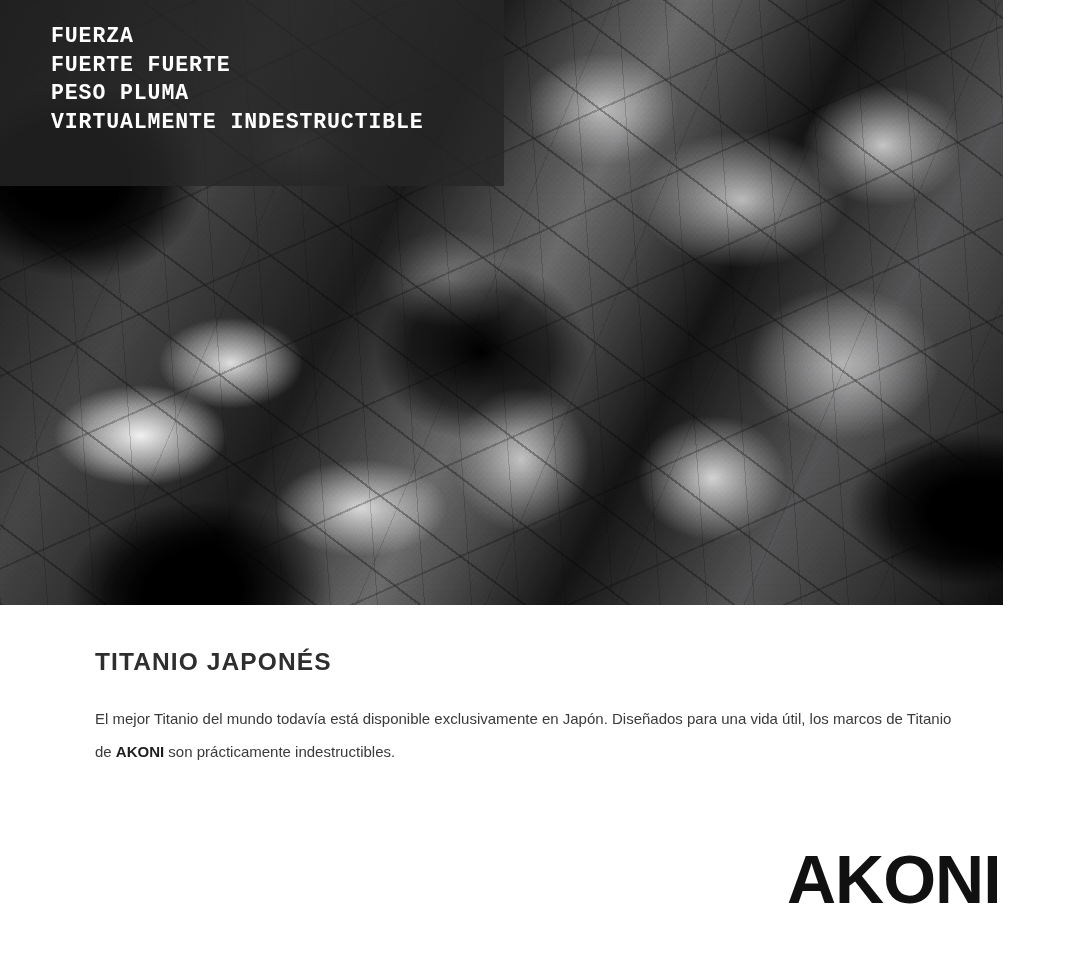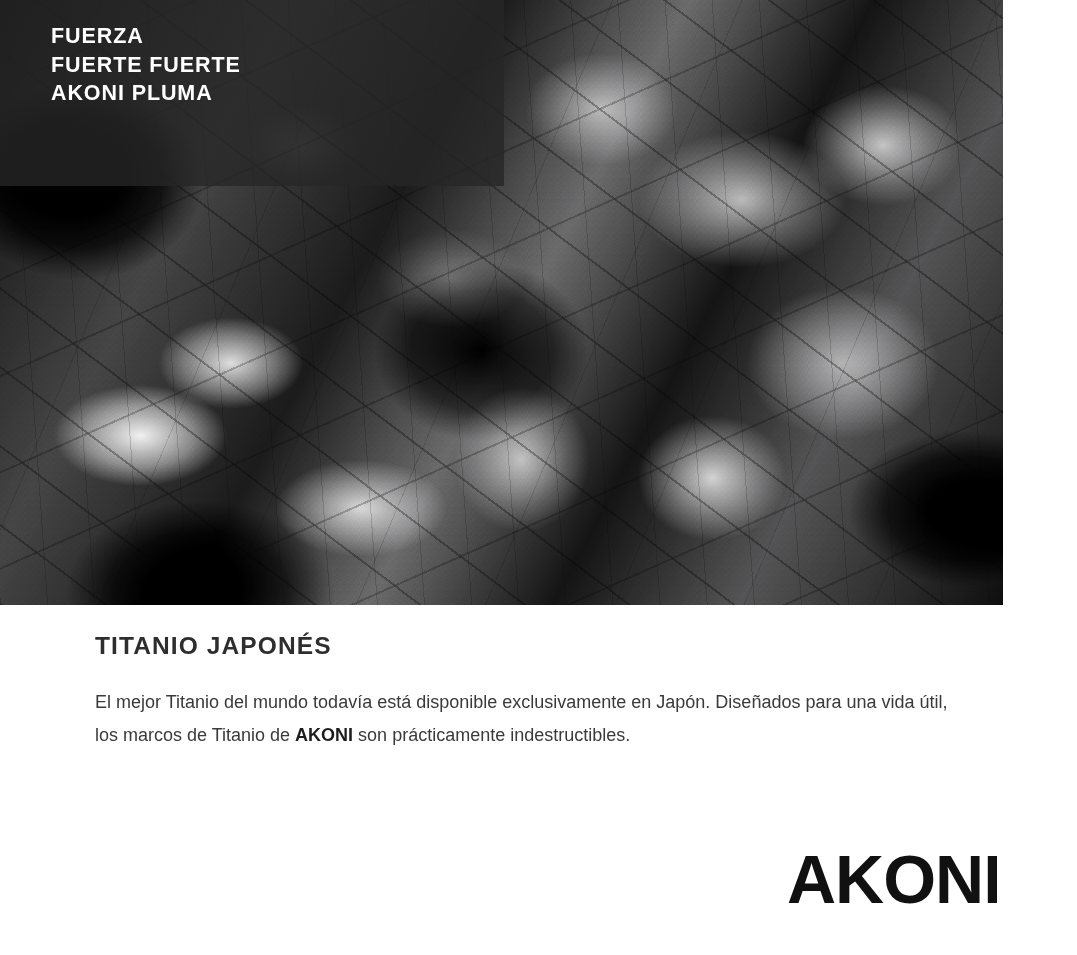--- a/index.html
+++ b/index.html
@@ -90,47 +90,48 @@
     width: 504px;
     height: 186px;
     background: rgba(38, 38, 38, 0.78);
     padding: 22px 0 0 51px;
     box-sizing: border-box;
   }
   .claims-list {
     list-style: none;
     margin: 0;
     padding: 0;
+    font-family: Liberation Mono, monospace;
   }
   .claims-list li {
     color: #ffffff;
     font-size: 21.5px;
     font-weight: bold;
     letter-spacing: 0.9px;
     line-height: 28.5px;
     white-space: nowrap;
   }
 
   
   .content {
     position: absolute;
     left: 95px;
-    top: 632px;
+    top: 648px;
     width: 880px;
   }
   .headline {
     margin: 0;
     font-size: 24.5px;
     font-weight: bold;
     letter-spacing: 1.1px;
     color: #2e2e2e;
   }
   .body-copy {
     margin: 26px 0 11px 0;
-    font-size: 18px;
+    font-size: 15px;
     line-height: 33px;
     color: #3a3a3a;
     font-weight: 400;
     max-width: 860px;
   }
   .body-copy .brand-inline {
     font-weight: bold;
     color: #1d1d1d;
   }
 
@@ -158,21 +159,22 @@
 
   <div class="hero">
     <div class="hero-photo"></div>
     <div class="hero-cracks"></div>
     <div class="hero-grain"></div>
 
     <div class="claims">
       <ul class="claims-list">
         <li>FUERZA</li>
         <li>FUERTE FUERTE</li>
-        <li>AKONI PLUMA</li>
+        <li>PESO PLUMA</li>
+        <li>VIRTUALMENTE INDESTRUCTIBLE</li>
       </ul>
     </div>
   </div>
 
   <div class="content">
     <h1 class="headline">TITANIO JAPONÉS</h1>
     <p class="body-copy"><span>El mejor Titanio del mundo todavía está disponible exclusivamente en Japón. Diseñados para una vida útil, los marcos de Titanio de </span><span class="brand-inline">AKONI</span><span> son prácticamente indestructibles.</span></p>
   </div>
 
   <div class="logo">

